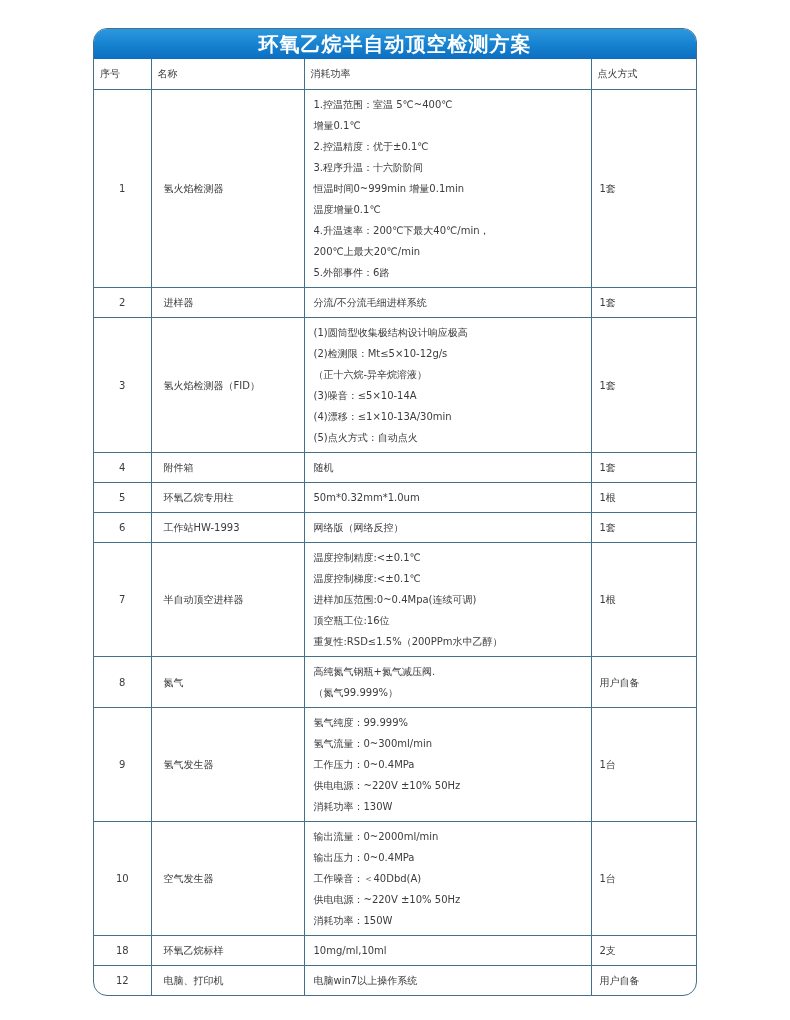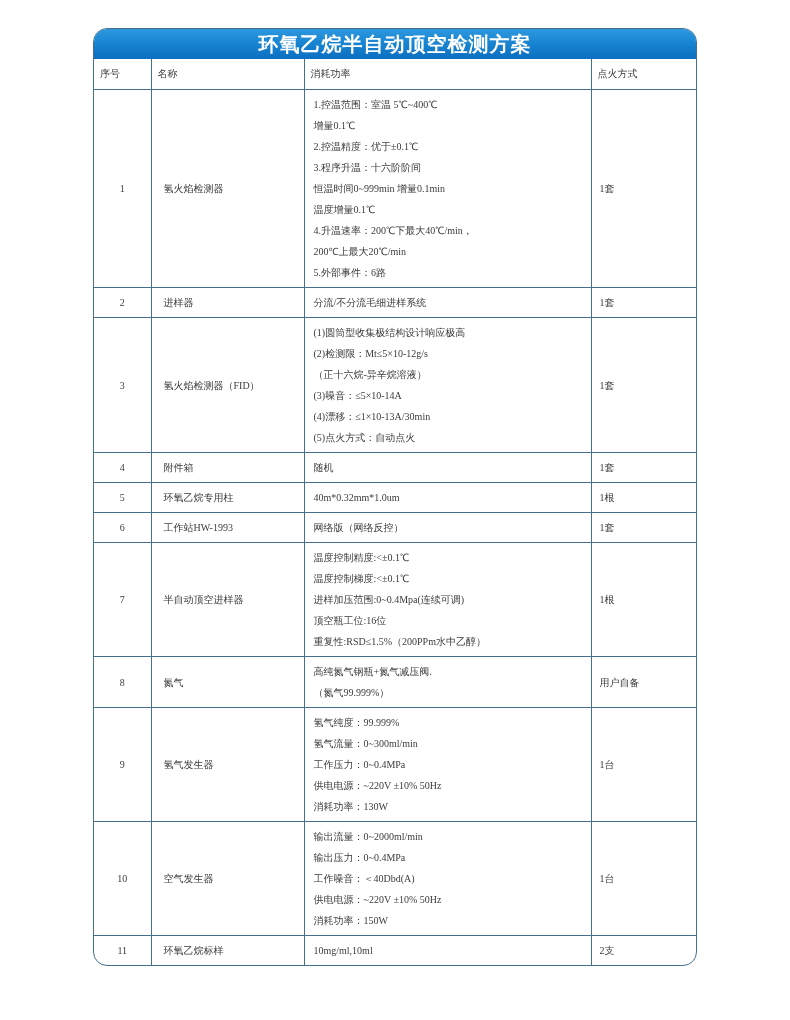--- a/index.html
+++ b/index.html
@@ -12,21 +12,20 @@
   }
   .sheet {
     width: 604px;
     margin: 28px auto 0 auto;
   }
   .card {
     border: 1px solid #44708c;
     border-radius: 14px;
     overflow: hidden;
     background: #ffffff;
-    font-family: Liberation Serif, serif;
   }
   .titlebar {
     height: 30px;
     background: linear-gradient(180deg, #2e97de 0%, #1581cf 55%, #0d6ec1 100%);
     color: #ffffff;
     font-weight: bold;
     font-size: 20px;
     letter-spacing: 1px;
     display: flex;
     align-items: center;
@@ -128,21 +127,21 @@
   <tr>
     <td class="cell-no">4</td>
     <td class="cell-name">附件箱</td>
     <td class="cell-spec">随机</td>
     <td class="cell-qty">1套</td>
   </tr>
 
   <tr>
     <td class="cell-no">5</td>
     <td class="cell-name">环氧乙烷专用柱</td>
-    <td class="cell-spec">40m*0.32mm*1.0um</td>
+    <td class="cell-spec">50m*0.32mm*1.0um</td>
     <td class="cell-qty">1根</td>
   </tr>
 
   <tr>
     <td class="cell-no">6</td>
     <td class="cell-name">工作站HW-1993</td>
     <td class="cell-spec">网络版（网络反控）</td>
     <td class="cell-qty">1套</td>
   </tr>
 
@@ -181,22 +180,28 @@
     <td class="cell-name">空气发生器</td>
     <td class="cell-spec">输出流量：0~2000ml/min
 输出压力：0~0.4MPa
 工作噪音：＜40Dbd(A)
 供电电源：~220V ±10% 50Hz
 消耗功率：150W</td>
     <td class="cell-qty">1台</td>
   </tr>
 
   <tr>
-    <td class="cell-no">11</td>
+    <td class="cell-no">18</td>
     <td class="cell-name">环氧乙烷标样</td>
     <td class="cell-spec">10mg/ml,10ml</td>
     <td class="cell-qty">2支</td>
   </tr>
 
+  <tr>
+    <td class="cell-no">12</td>
+    <td class="cell-name">电脑、打印机</td>
+    <td class="cell-spec">电脑win7以上操作系统</td>
+    <td class="cell-qty">用户自备</td>
+  </tr>
 </tbody>
     </table>
   </div>
 </div>
 
 </body></html>

